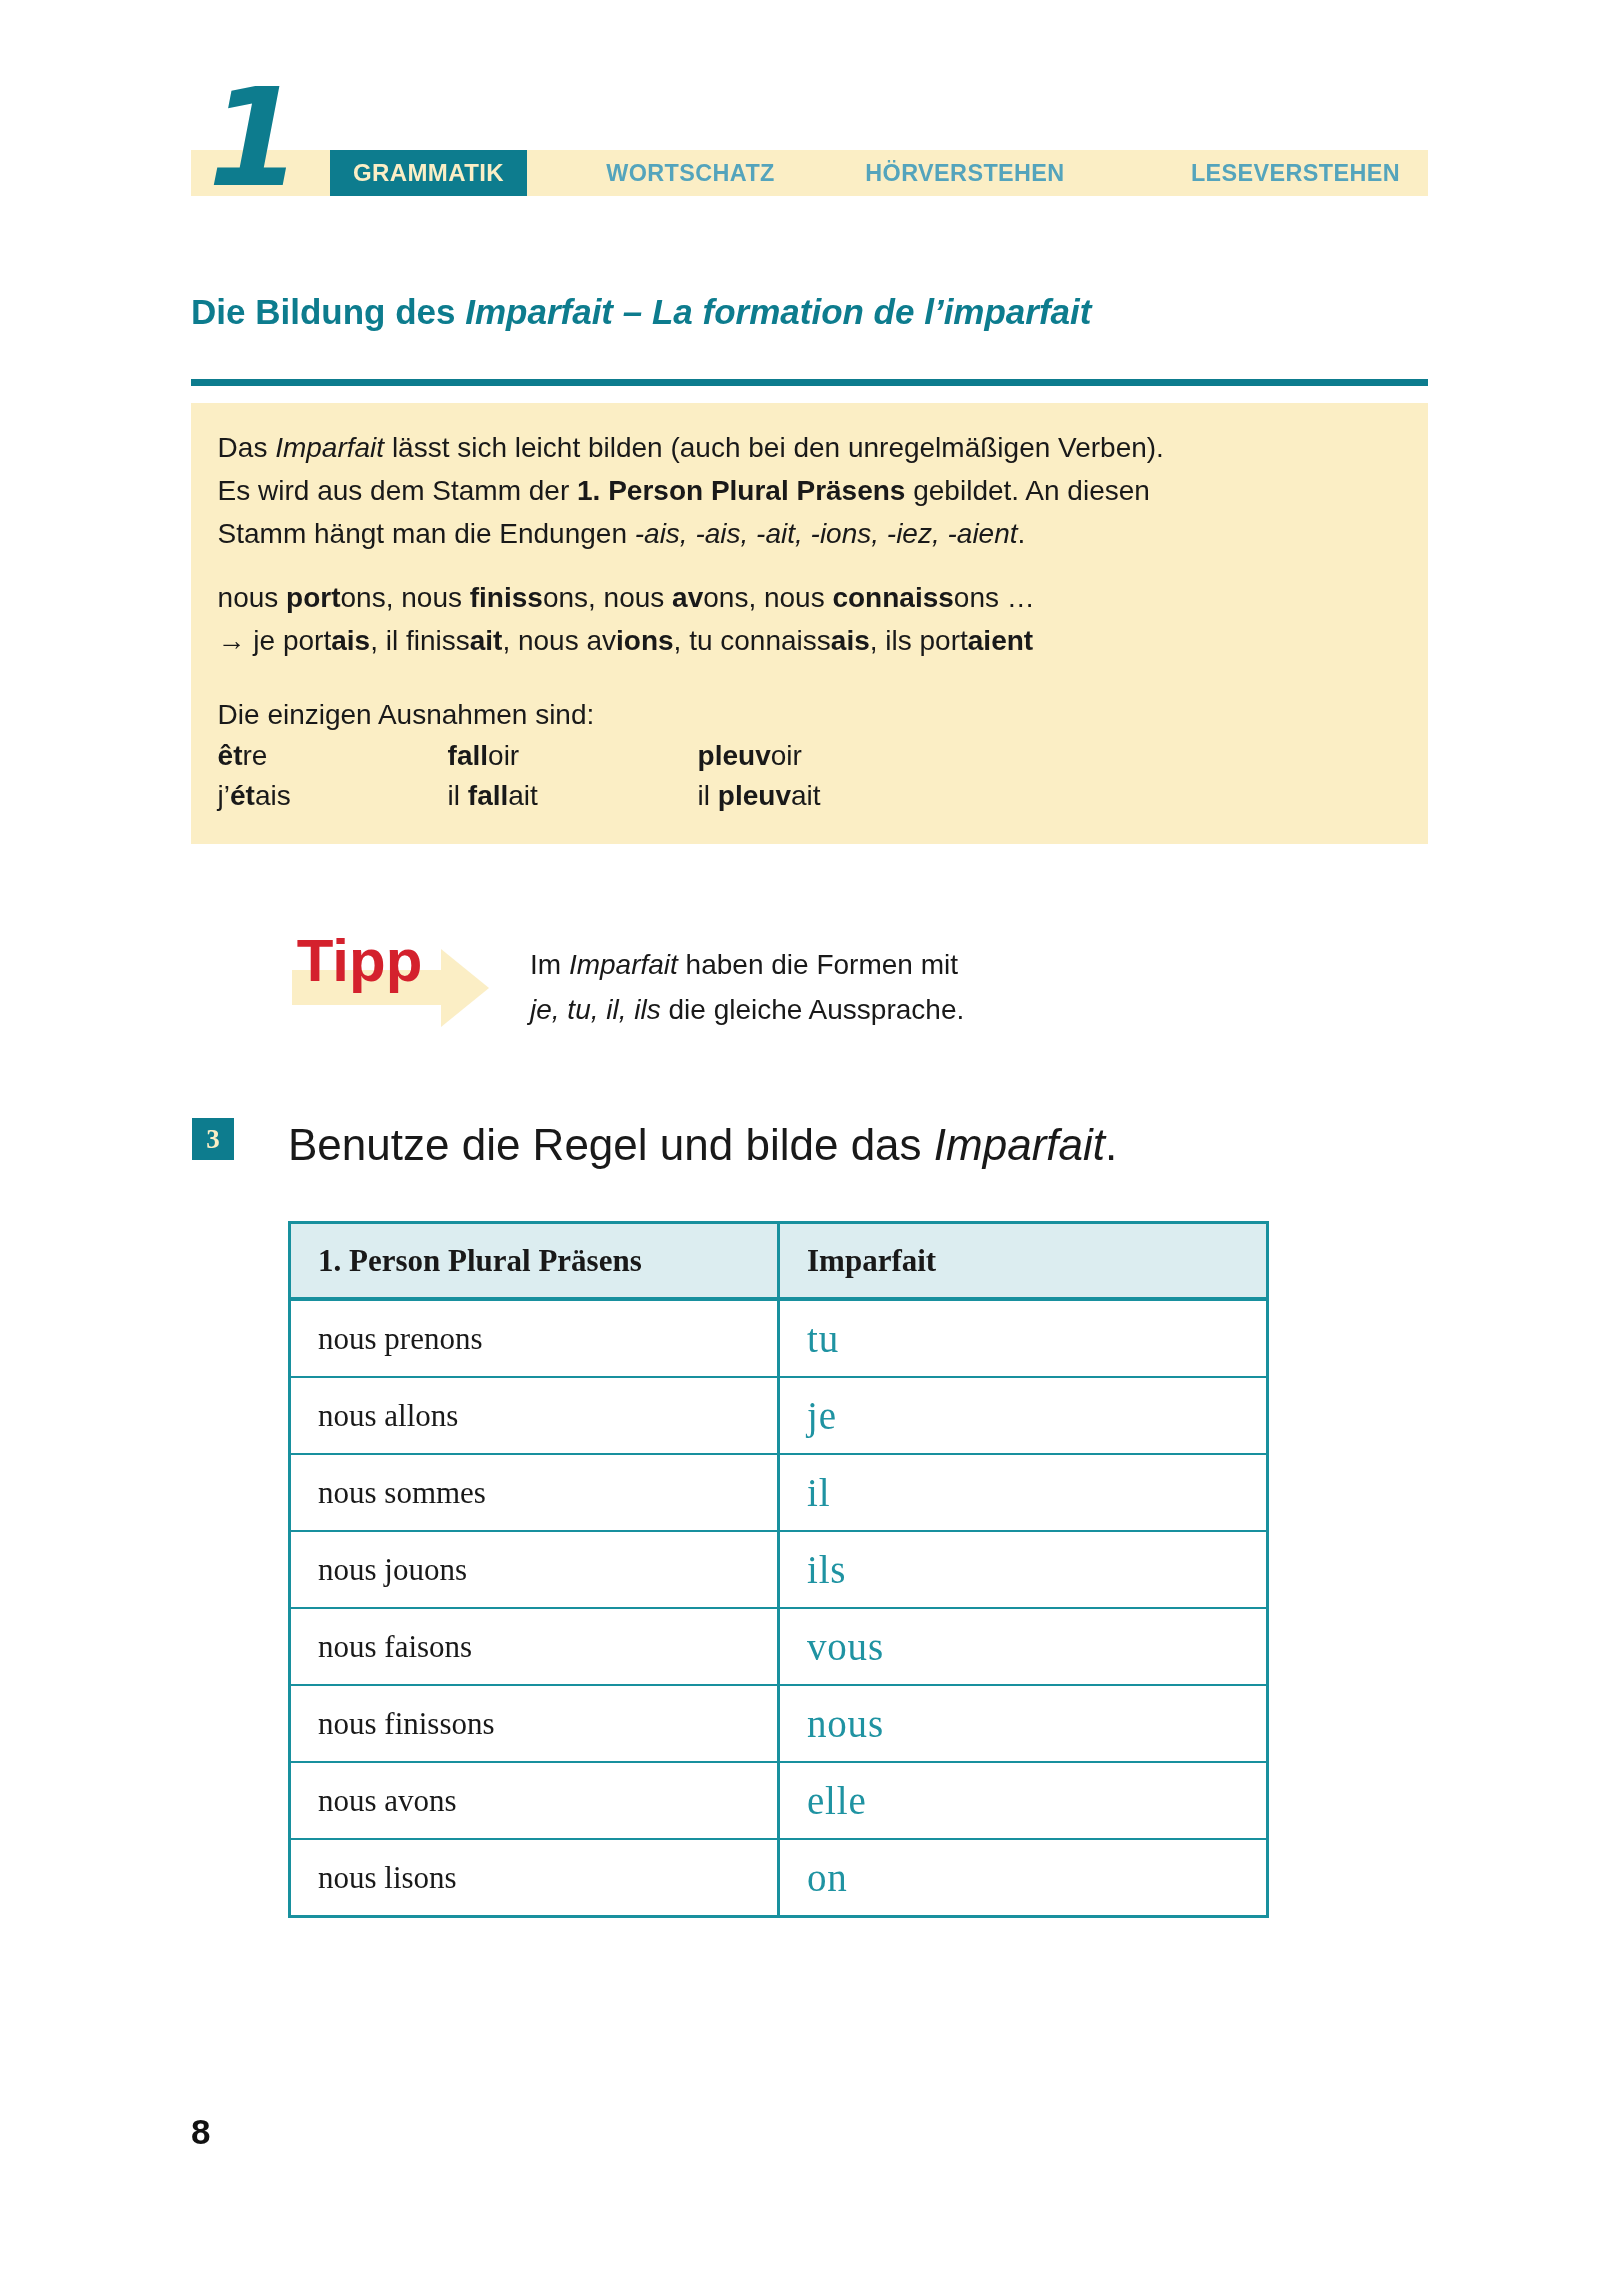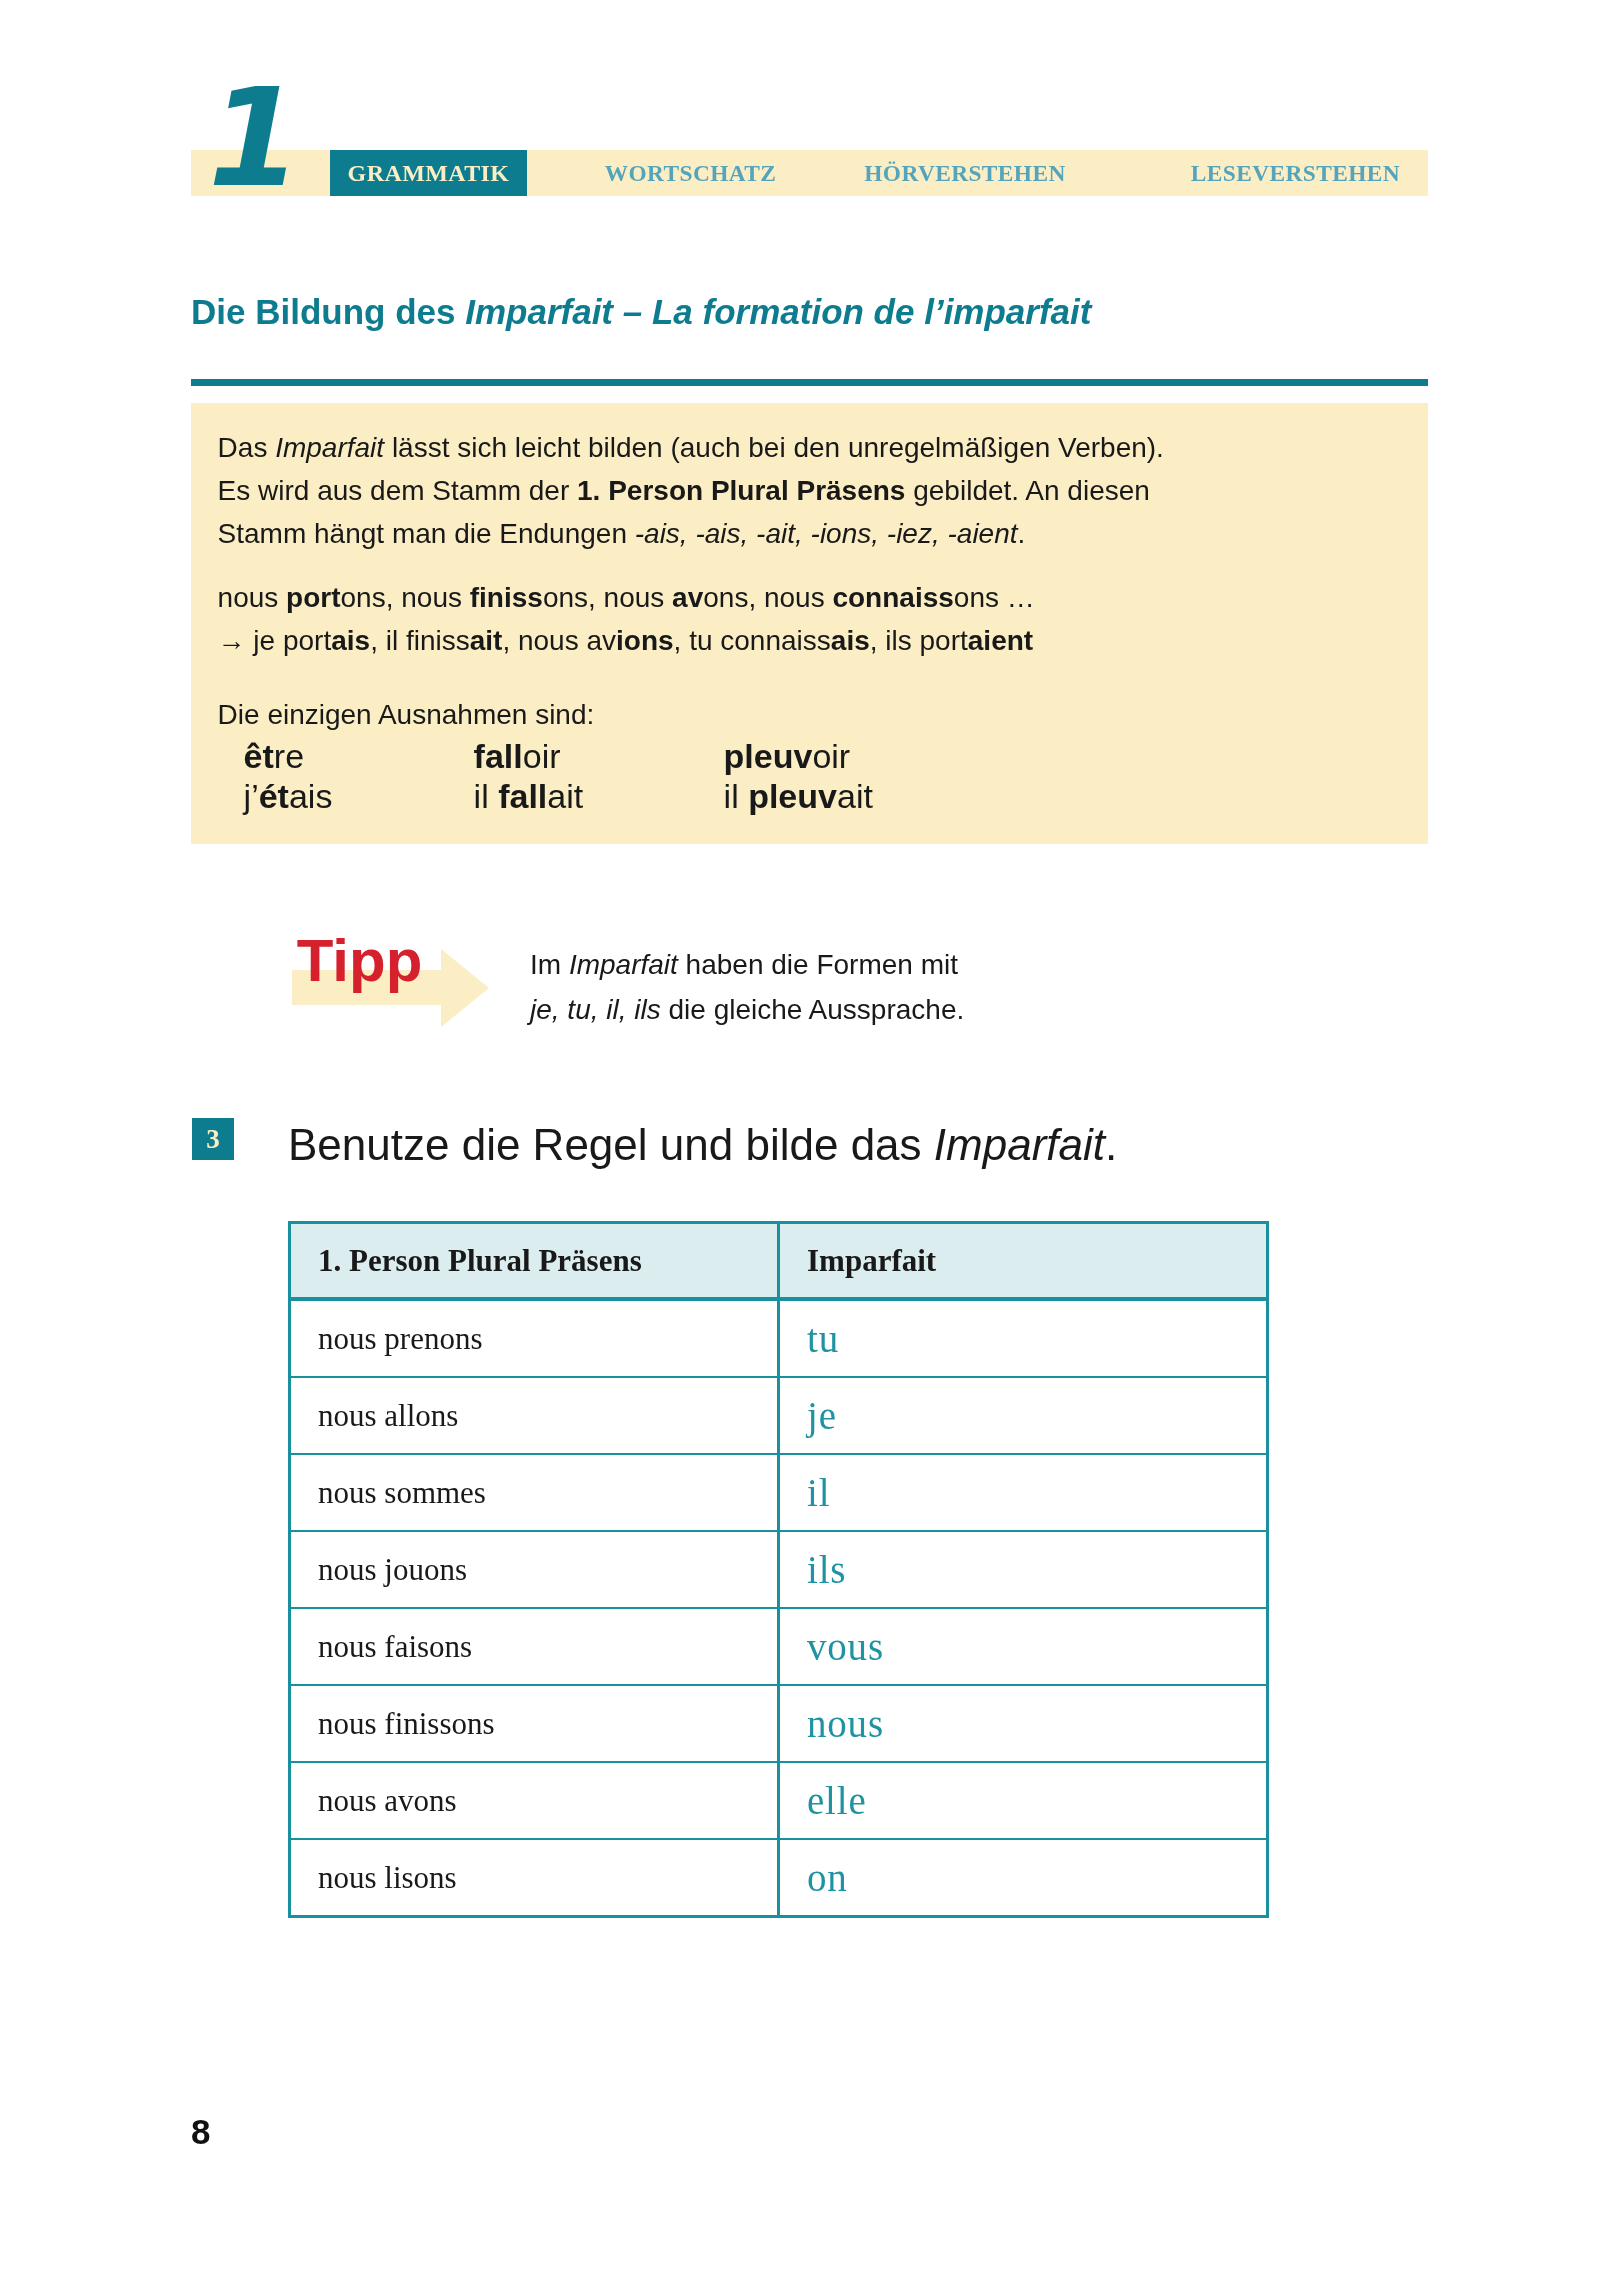--- a/index.html
+++ b/index.html
@@ -23,21 +23,20 @@
   
   .unit-number{
     position:absolute;left:208px;top:71px;
     font-size:135px;line-height:1;font-weight:bold;font-style:italic;
     color:var(--teal);z-index:2;
     font-family:"DejaVu Sans", sans-serif;
   }
   .tab-band{
     position:absolute;left:191px;top:150px;width:1237px;height:46px;
     background:var(--cream);
-    font-family:Liberation Serif, serif;
   }
   .tab{
     position:absolute;top:0;height:100%;
     display:flex;align-items:center;justify-content:center;
     font-weight:bold;font-size:23.4px;letter-spacing:0.4px;
     color:var(--tab-blue);white-space:nowrap;
   }
   .tab-active{
     background:var(--teal);color:var(--cream);font-size:24px;
   }
@@ -61,21 +60,21 @@
   .info-box{
     position:absolute;left:191px;top:403px;width:1237px;height:441px;
     background:var(--cream);box-sizing:border-box;
     padding:22.6px 24px 0 26.6px;
   }
   .info-box p{margin:0;font-size:28px;line-height:43px;}
   .gap{margin-top:21px !important;}
   .gap2{margin-top:31px !important;}
   .exc-grid{
     display:grid;grid-template-columns:230px 250px auto;
-    font-size:34px;line-height:40px;margin-left:26px;
+    font-size:28px;line-height:40px;
   }
   .seg-b{font-weight:bold;}
   .seg-i{font-style:italic;}
 
   
   .tip{position:absolute;left:292px;top:931px;width:886px;height:105px;}
   .tip-arrow{position:absolute;left:0;top:0;width:197px;height:97px;}
   .tip-arrow-body{position:absolute;left:0;top:39px;width:149px;height:35px;background:var(--cream);}
   .tip-arrow-head{
     position:absolute;left:149px;top:17.7px;width:0;height:0;

